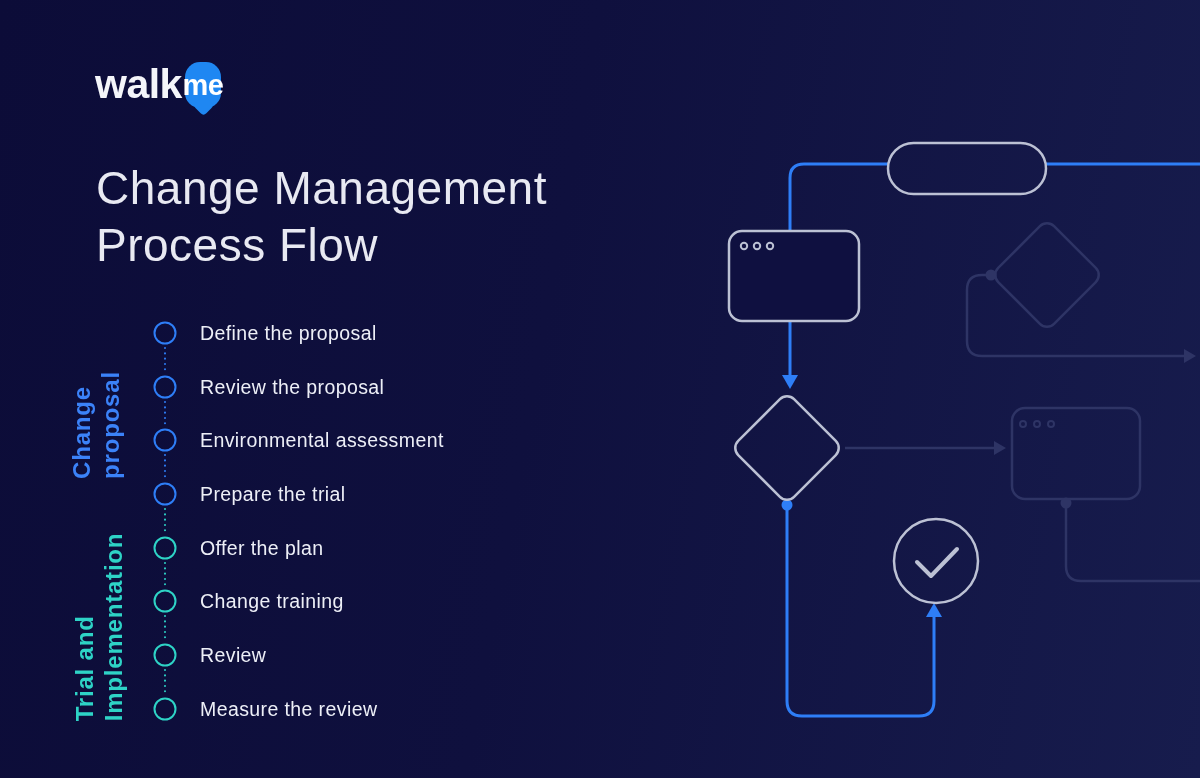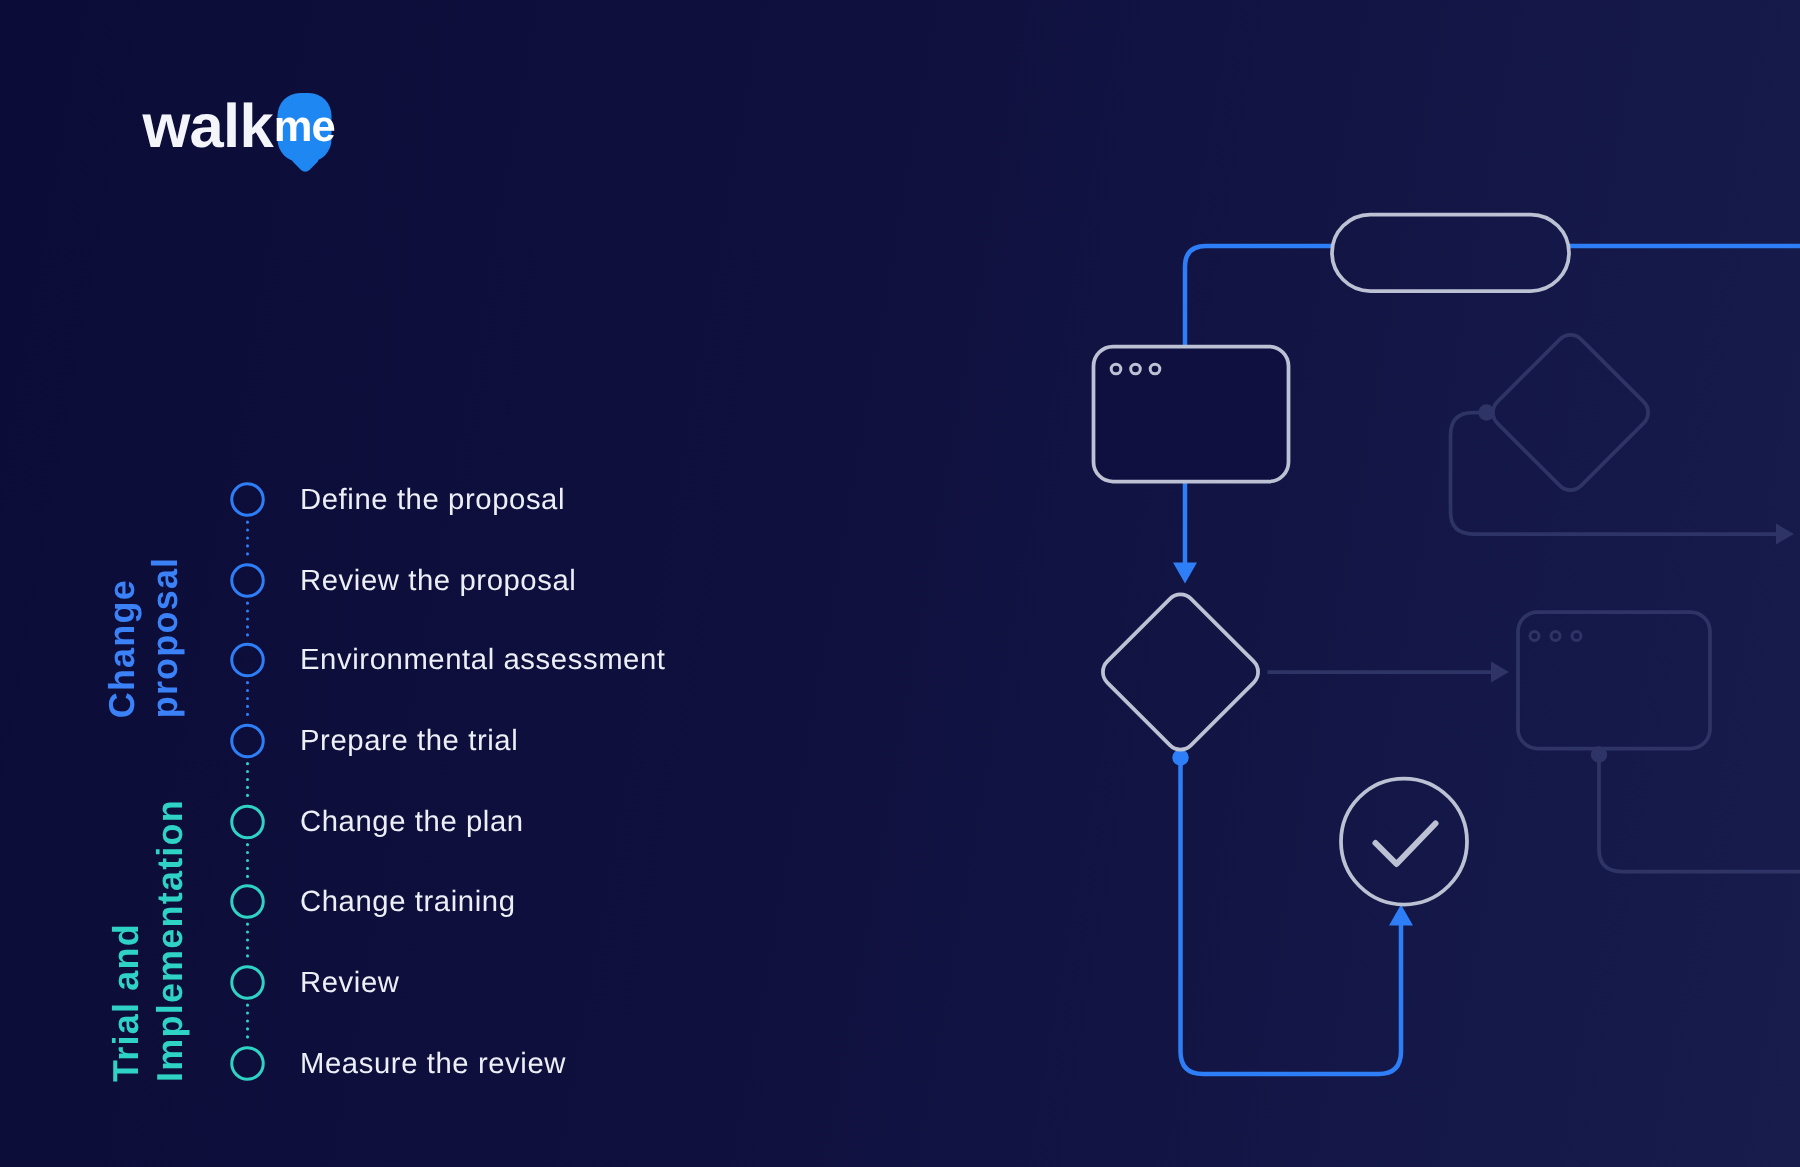--- a/index.html
+++ b/index.html
@@ -115,32 +115,36 @@
   </svg>
 
   <div class="logo">
     <span class="logo-word">walk</span>
     <span class="logo-bubble">
       <span>me</span>
       <span class="logo-bubble-tail"></span>
     </span>
   </div>
 
+  <div class="title">
+    <div>Change Management</div>
+    <div>Process Flow</div>
+  </div>
 
   <div class="vlabel vlabel-blue">
     <span>Change</span>
     <span>proposal</span>
   </div>
   <div class="vlabel vlabel-teal">
     <span>Trial and</span>
     <span>Implementation</span>
   </div>
 
   <div class="tl-label" style="top:318px">Define the proposal</div>
   <div class="tl-label" style="top:372px">Review the proposal</div>
   <div class="tl-label" style="top:425px">Environmental assessment</div>
   <div class="tl-label" style="top:479px">Prepare the trial</div>
-  <div class="tl-label" style="top:533px">Change the plan</div>
+  <div class="tl-label" style="top:533px">Offer the plan</div>
   <div class="tl-label" style="top:586px">Change training</div>
   <div class="tl-label" style="top:640px">Review</div>
   <div class="tl-label" style="top:694px">Measure the review</div>
 
 </div>
 
 </body></html>

